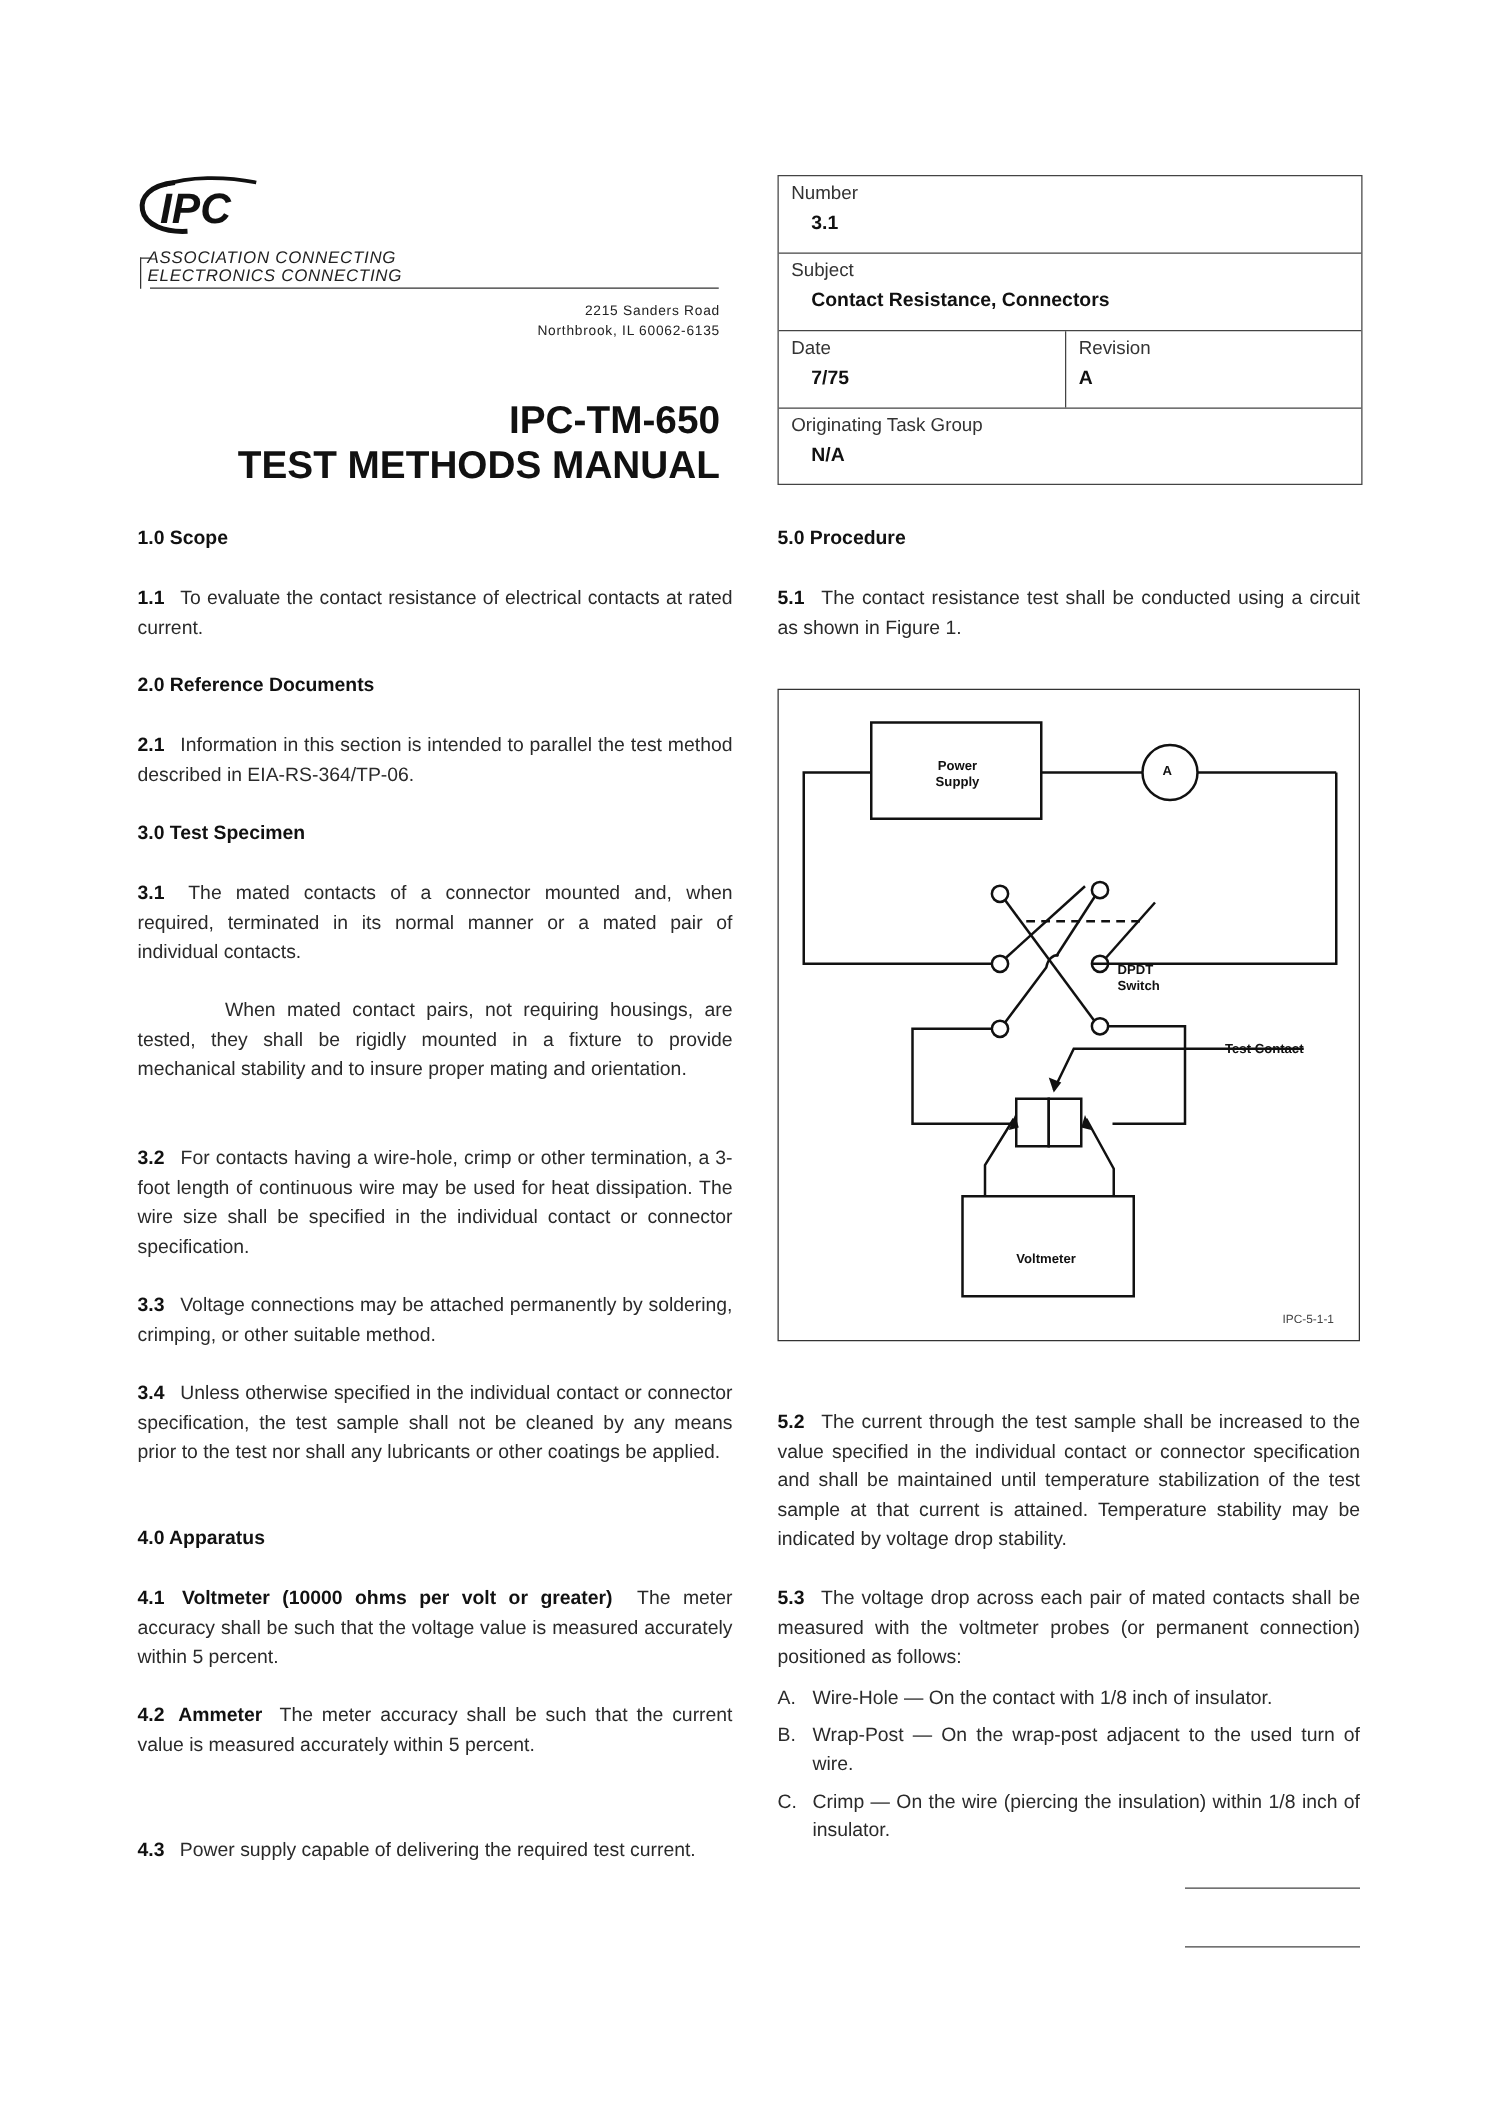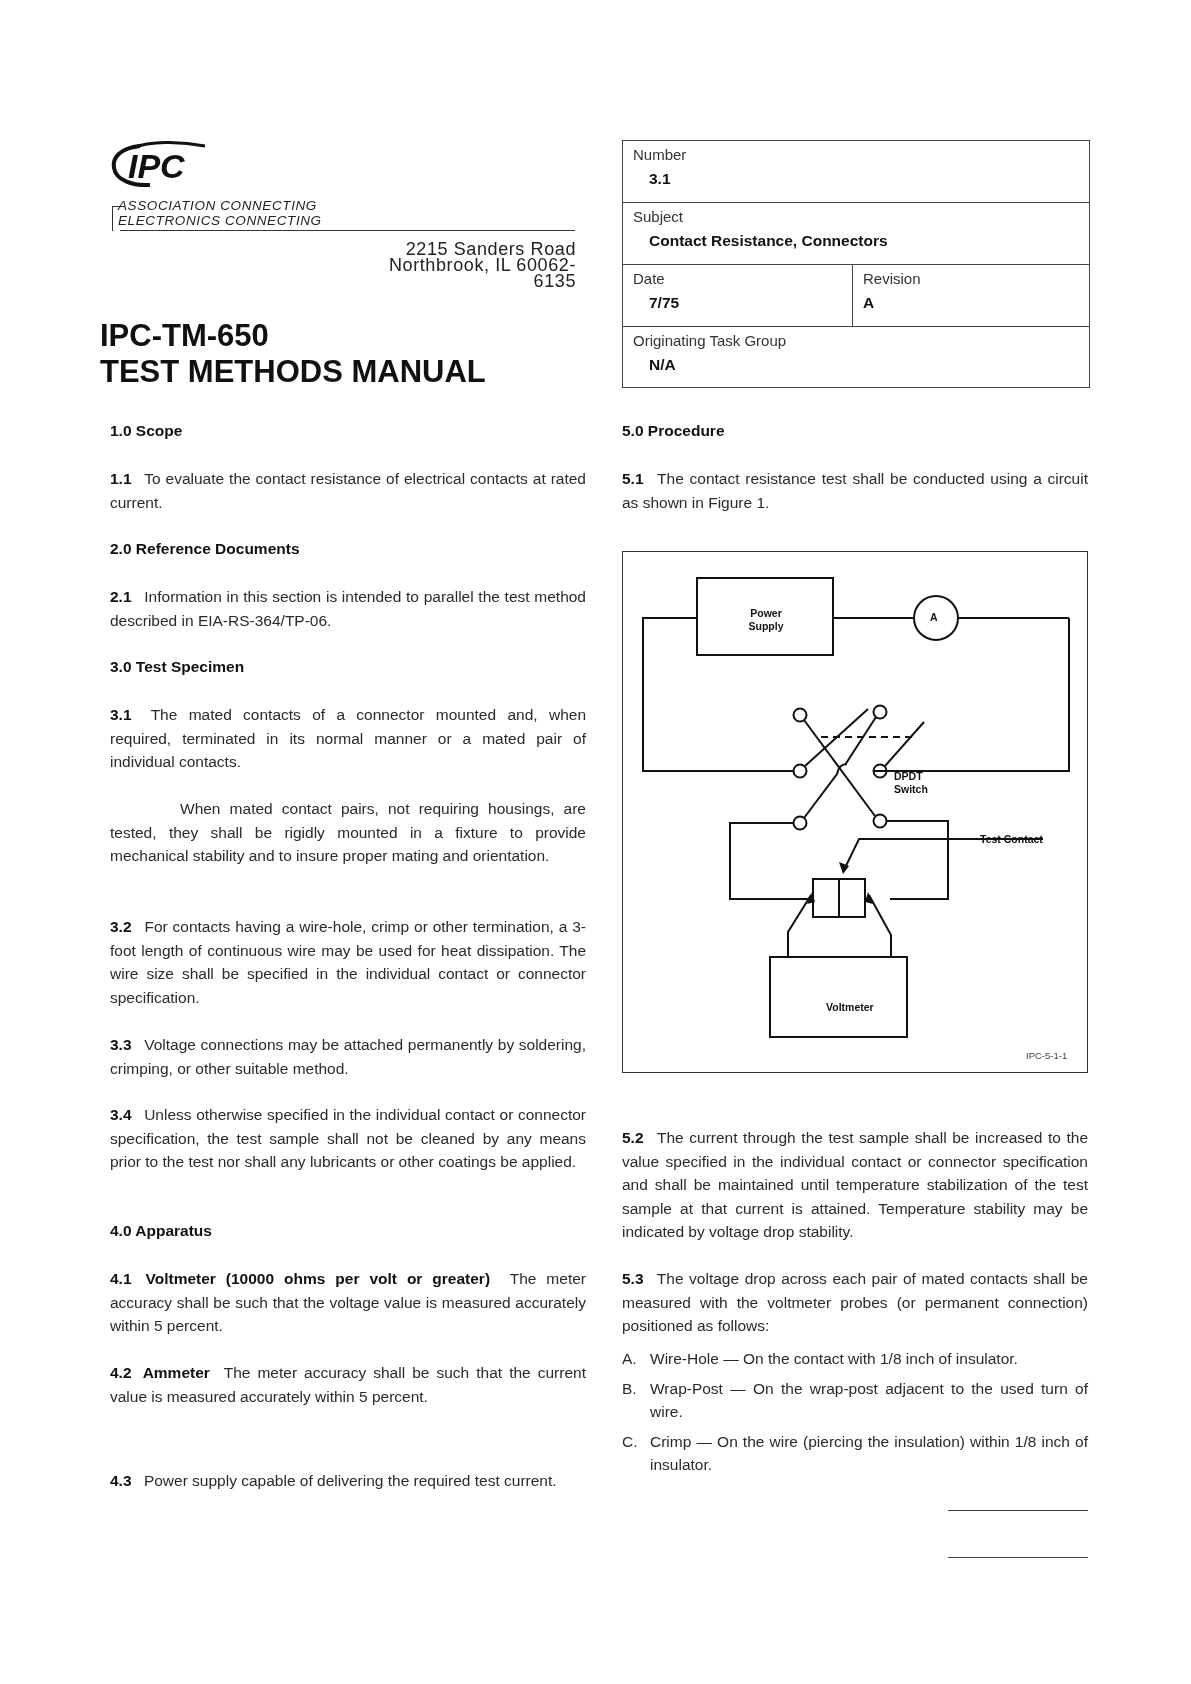--- a/index.html
+++ b/index.html
@@ -6,22 +6,22 @@
   body {
     width: 1191px; height: 1684px; position: relative; overflow: hidden;
     font-family: "Liberation Sans", sans-serif; color: #1a1a1a;
   }
   .abs { position: absolute; }
   
   .logo { left: 110px; top: 140px; width: 110px; height: 50px; }
   .assoc { left: 118px; top: 198px; font-style: italic; font-size: 13.5px; letter-spacing: 0.6px; line-height: 15px; color: #222; }
   .assoc-bracket { left: 112px; top: 206px; width: 8px; height: 24px; border-left: 1px solid #333; border-top: 1px solid #333; }
   .hr-rule { left: 120px; top: 230px; width: 455px; border-top: 1px solid #333; }
-  .address { left: 360px; top: 241px; width: 216px; text-align: right; font-size: 18px; line-height: 16px; letter-spacing: 0.6px; color: #222; }
-  .manual-title { left: 100px; top: 318px; width: 476px; text-align: left; font-weight: bold; font-size: 31px; line-height: 36px; color: #111; }
+  .address { left: 360px; top: 241px; width: 216px; text-align: right; font-size: 11px; line-height: 16px; letter-spacing: 0.6px; color: #222; }
+  .manual-title { left: 100px; top: 318px; width: 476px; text-align: right; font-weight: bold; font-size: 31px; line-height: 36px; color: #111; }
 
   
   .infobox { left: 622px; top: 140px; width: 466px; border: 1.5px solid #444; }
   .inforow { border-bottom: 1.5px solid #444; height: 62px; box-sizing: border-box; padding: 3px 10px; position: relative; }
   .inforow:last-child { border-bottom: none; height: 60px; }
   .inforow.split { display: flex; padding: 0; }
   .inforow.split .cell { padding: 3px 10px; flex: 1; box-sizing: border-box; }
   .inforow.split .cell:first-child { border-right: 1.5px solid #444; flex: 0 0 230px; }
   .info-label { font-size: 15px; color: #333; line-height: 20px; margin-top: 1px; }
   .info-value { font-weight: bold; font-size: 15.5px; line-height: 22px; margin-top: 3px; padding-left: 16px; color: #111; }
@@ -192,21 +192,21 @@
   <div class="fig-text fig-bold" style="left:113px; top:55px; text-align:center; width:60px; line-height:13px;">
     <div>Power</div>
     <div>Supply</div>
   </div>
   <div class="fig-text fig-bold" style="left:307px; top:59px;">A</div>
   <div class="fig-text fig-bold" style="left:271px; top:218px; line-height:13px;">
     <div>DPDT</div>
     <div>Switch</div>
   </div>
   <div class="fig-text fig-bold" style="left:357px; top:281px;">Test Contact</div>
-  <div class="fig-text fig-bold" style="left:203px; top:449px;">Voltmeter</div>
+  <div class="fig-text fig-bold" style="left:190px; top:449px;">Voltmeter</div>
   <div class="fig-text" style="left:403px; top:498px; font-size:9.5px; color:#444;">IPC-5-1-1</div>
 </div>
 
 <div class="abs col col-right" style="top:1126px;">
   <p><span class="num">5.2</span> <span>The current through the test sample shall be increased to the value specified in the individual contact or connector specification and shall be maintained until temperature stabilization of the test sample at that current is attained. Temperature stability may be indicated by voltage drop stability.</span></p>
 </div>
 <div class="abs col col-right" style="top:1267px;">
   <p><span class="num">5.3</span> <span>The voltage drop across each pair of mated contacts shall be measured with the voltmeter probes (or permanent connection) positioned as follows:</span></p>
 </div>
 <div class="abs col col-right" style="top:1347px;">

